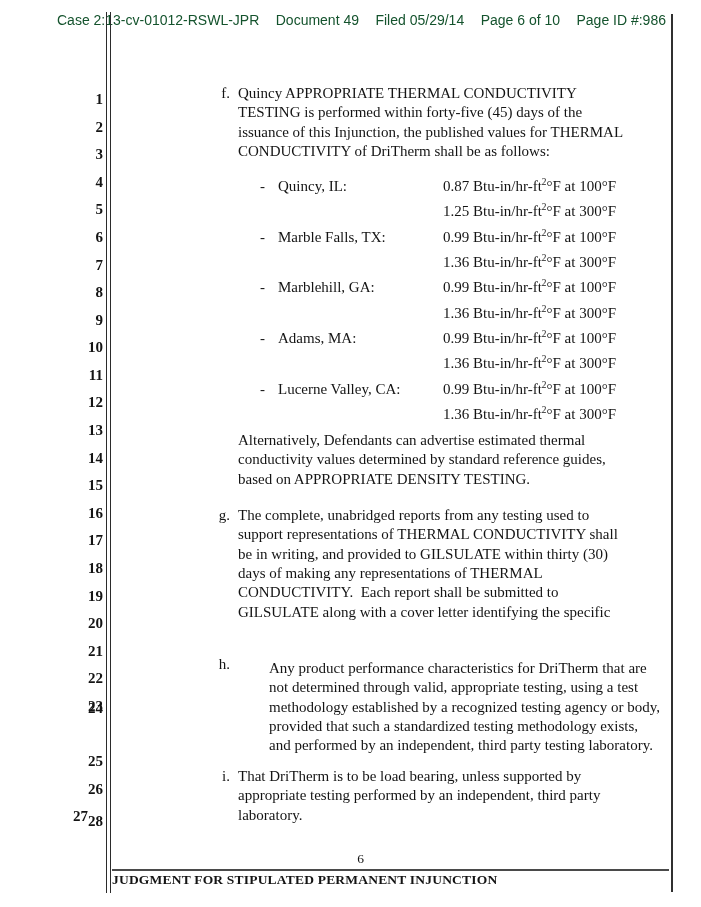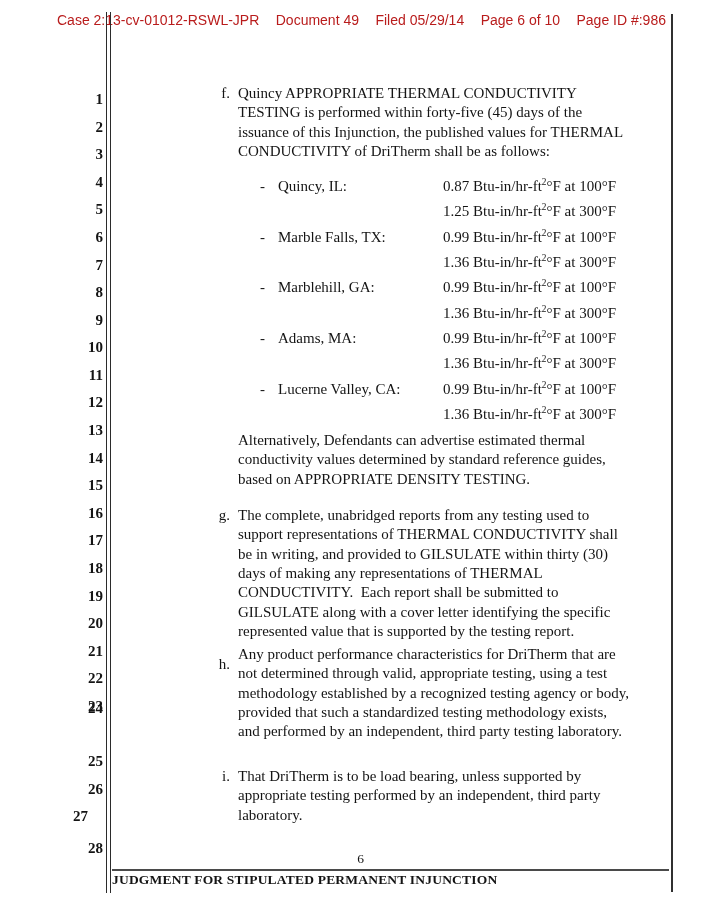--- a/index.html
+++ b/index.html
@@ -4,21 +4,21 @@
 <style>
   html,body{margin:0;padding:0;background:#ffffff;}
   .page{
     position:relative;width:701px;height:907px;background:#ffffff;overflow:hidden;
     font-family:"Liberation Serif",serif;color:#141414;
   }
   
   .header{
     position:absolute;left:57px;top:12px;width:609px;
     display:flex;justify-content:space-between;
-    font-family:"Liberation Sans",sans-serif;font-size:14px;color:#b91c1c;
+    font-family:"Liberation Sans",sans-serif;font-size:14px;color:#14532d;
     white-space:nowrap;
   }
   
   .rule-double{
     position:absolute;left:106px;top:12px;height:881px;width:3px;
     border-left:1.6px solid #2b2b2b;border-right:1.6px solid #2b2b2b;
   }
   .rule-right{
     position:absolute;left:671px;top:14px;height:878px;width:2px;background:#303030;
   }
@@ -82,21 +82,21 @@
       <div class="line-num" style="top: 561.03px;">18</div>
       <div class="line-num" style="top: 588.62px;">19</div>
       <div class="line-num" style="top: 616.21px;">20</div>
       <div class="line-num" style="top: 643.8px;">21</div>
       <div class="line-num" style="top: 671.39px;">22</div>
       <div class="line-num" style="top: 698.98px;">23</div>
       <div class="line-num" style="top: 701px;">24</div>
       <div class="line-num" style="top: 754.16px;">25</div>
       <div class="line-num" style="top: 781.75px;">26</div>
       <div class="line-num" style="top: 809.34px; text-align: center;">27</div>
-      <div class="line-num" style="top: 814px; margin-top: 27px;">28</div>
+      <div class="line-num" style="top: 814px;">28</div>
     </div>
 
   <div>
       <div class="para-label" style="top: 84px;">f.</div>
       <div class="para" style="top: 84px;">
         <div class="pline">Quincy APPROPRIATE THERMAL CONDUCTIVITY</div>
         <div class="pline">TESTING is performed within forty-five (45) days of the</div>
         <div class="pline">issuance of this Injunction, the published values for THERMAL</div>
         <div class="pline">CONDUCTIVITY of DriTherm shall be as follows:</div>
       </div>
@@ -106,24 +106,23 @@
         <div class="pline">based on APPROPRIATE DENSITY TESTING.</div>
       </div>
       <div class="para-label" style="top: 506px;">g.</div>
       <div class="para" style="top: 506px;">
         <div class="pline">The complete, unabridged reports from any testing used to</div>
         <div class="pline">support representations of THERMAL CONDUCTIVITY shall</div>
         <div class="pline">be in writing, and provided to GILSULATE within thirty (30)</div>
         <div class="pline">days of making any representations of THERMAL</div>
         <div class="pline">CONDUCTIVITY.  Each report shall be submitted to</div>
         <div class="pline">GILSULATE along with a cover letter identifying the specific</div>
-        <div class="pline">represented value that is supported by the testing report.</div>
       </div>
       <div class="para-label" style="top: 655px;">h.</div>
-      <div class="para" style="top: 645px;">
+      <div class="para" style="top: 659px; margin-left: 31px;">
         <div class="pline">Any product performance characteristics for DriTherm that are</div>
         <div class="pline">not determined through valid, appropriate testing, using a test</div>
         <div class="pline">methodology established by a recognized testing agency or body,</div>
         <div class="pline">provided that such a standardized testing methodology exists,</div>
         <div class="pline">and performed by an independent, third party testing laboratory.</div>
       </div>
       <div class="para-label" style="top: 767px;">i.</div>
       <div class="para" style="top: 767px;">
         <div class="pline">That DriTherm is to be load bearing, unless supported by</div>
         <div class="pline">appropriate testing performed by an independent, third party</div>

